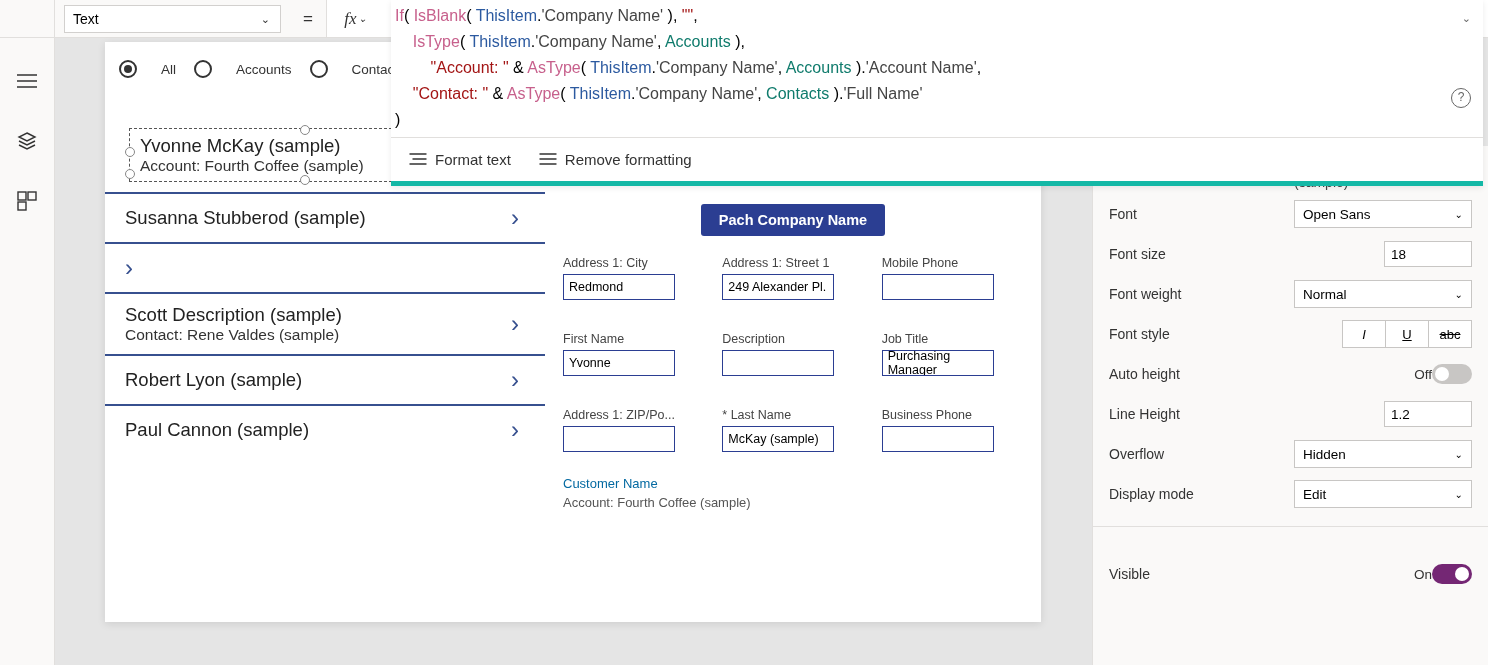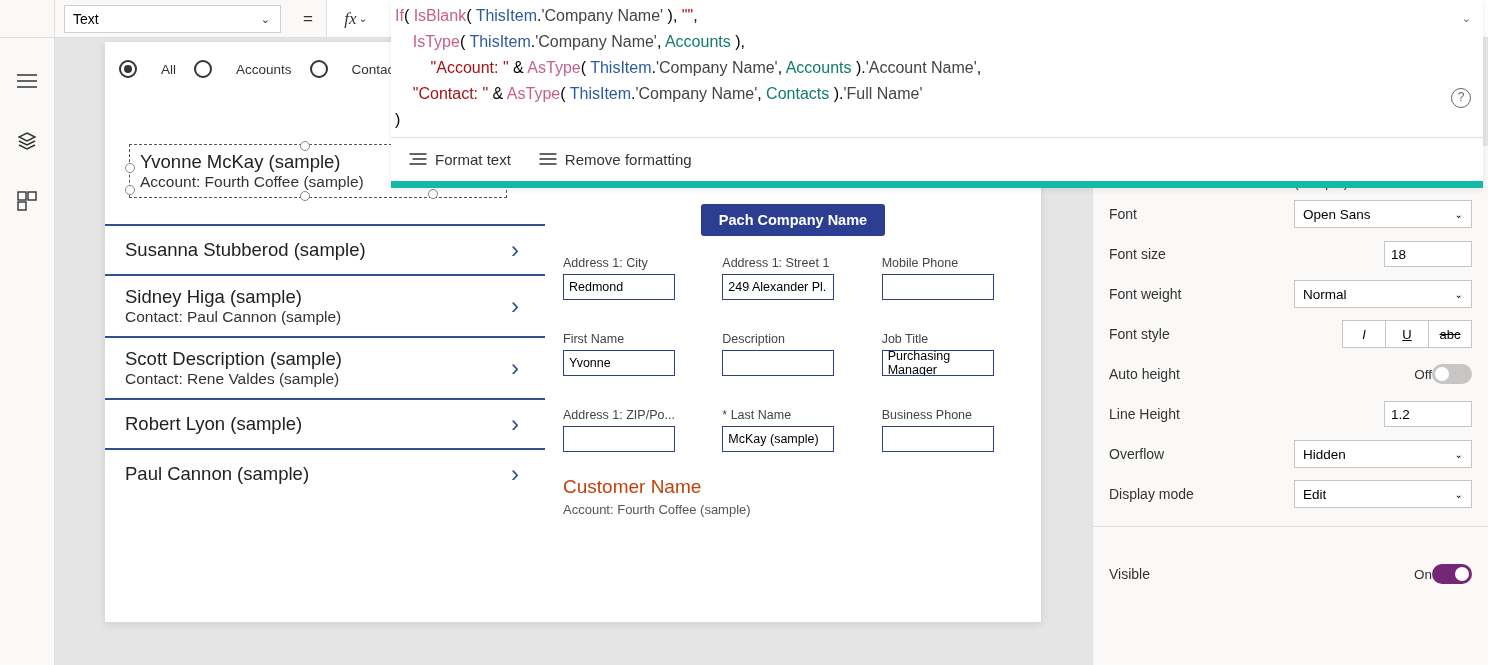--- a/index.html
+++ b/index.html
@@ -13,21 +13,21 @@
 .prop-dropdown .chev { position: absolute; right: 10px; font-size: 11px; color: #333; }
 .equals { width: 36px; display: flex; align-items: center; justify-content: center; font-size: 17px; color: #333; background: #faf9f8; }
 .fx-box { width: 58px; border-left: 1px solid #e1dfdd; display: flex; align-items: center; justify-content: center; font-style: italic; color: #333; gap: 2px; }
 .fx-box .chev { font-size: 10px; }
 .formula-area { flex: 1; background: #fff; font-family: Consolas, monospace; font-size: 16px; line-height: 1.62; position: relative; }
 .formula-inner { padding: 3px 20px 4px 4px; white-space: pre; }
 .formula-chev { position: absolute; right: 12px; top: 10px; font-size: 11px; color: #666; }
 .help-circle { position: absolute; right: 12px; top: 88px; width: 20px; height: 20px; border: 1.3px solid #666; border-radius: 50%; display: flex; align-items: center; justify-content: center; font-size: 12px; color: #666; }
 
 
-.formula-overlay { position: absolute; left: 391px; top: 0; right: 5px; background: #fff; z-index: 20; border-bottom: 7px solid #14b8a6; box-shadow: 0 2px 6px rgba(0,0,0,.08); }
+.formula-overlay { position: absolute; left: 391px; top: 0; right: 5px; background: #fff; z-index: 20; border-bottom: 5px solid #14b8a6; box-shadow: 0 2px 6px rgba(0,0,0,.08); }
 .formula-toolbar { height: 44px; border-top: 1px solid #e1dfdd; display: flex; align-items: center; gap: 28px; padding: 0 18px; color: #333; font-size: 15px; }
 .formula-toolbar .tbtn { display: flex; align-items: center; gap: 8px; cursor: pointer; }
 .formula-toolbar .ico { display: inline-block; }
 
 .tok-kw { color: #2c5aa0; }
 .tok-fn { color: #c7608c; }
 .tok-str { color: #a31515; }
 .tok-id { color: #0f7b6c; }
 .tok-prop { color: #444; }
 
@@ -50,38 +50,38 @@
 
 .main-split { display: flex; height: calc(100% - 110px); }
 .list-col { width: 440px; }
 .sep { height: 30px; }
 .list-item { border-top: 2px solid #37508f; padding: 10px 14px 10px 20px; display: flex; align-items: center; position: relative; }
 .list-item:first-child { border-top: none; }
 .li-text { flex: 1; }
 .li-title { font-size: 18.5px; color: #222; }
 .li-sub { font-size: 15.5px; color: #333; margin-top: 0; }
 .li-chev { font-size: 24px; color: #37508f; font-weight: 200; padding-right: 12px; }
-.selected-frame { border: 1.5px dashed #555; margin: 16px 4px; }
+.selected-frame { border: 1.5px dashed #555; margin: 0 4px; }
 .handle { width: 10px; height: 10px; background: #fff; border: 1px solid #888; border-radius: 50%; position: absolute; }
 
 
 .form-col { flex: 1; padding: 6px 18px 10px 18px; }
 .form-tabs { display: flex; gap: 18px; margin: 2px 0 12px 4px; font-size: 13.5px; }
 .combo { width: 402px; height: 30px; border: 2px solid #2b3e92; display: flex; align-items: center; padding: 0 8px; position: relative; font-size: 13.5px; }
 .combo-sel { background: #b5cfee; padding: 1px 2px; }
 .combo-btn { position: absolute; right: 0; top: 0; bottom: 0; width: 26px; background: #2b3e92; color: #fff; display: flex; align-items: center; justify-content: center; font-size: 12px; }
 .patch-btn { display: inline-block; margin: 18px auto 14px; background: #2b3e92; color: #fff; font-weight: 600; font-size: 14.5px; padding: 8px 18px; border-radius: 3px; }
 .center { text-align: center; }
 .form-grid { display: grid; grid-template-columns: 1fr 1fr 1fr; gap: 32px 18px; margin-top: 6px; }
 .fcell { }
 .flabel { font-size: 12.5px; color: #444; margin-bottom: 4px; }
 .finput { width: 112px; height: 26px; border: 1.6px solid #2b3e92; padding: 0 5px; font-size: 12.5px; display: flex; align-items: center; overflow: hidden; }
 .req::before { content: "* "; color: #444; margin-left: -10px; }
 .cust { margin-top: 24px; }
-.cust-label { font-size: 19px; color: #c2410c; }
+.cust-label { font-size: 13px; color: #0369a1; }
 .cust-val { font-size: 13px; color: #555; margin-top: 4px; }
 
 
 .props { position: absolute; right: 0; top: 146px; width: 396px; bottom: 0; background: #faf9f8; border-left: 1px solid #e1dfdd; z-index: 10; padding: 8px 16px 12px 16px; overflow: hidden; }
 .prow { display: flex; align-items: center; min-height: 40px; }
 .plabel { flex: 1; font-size: 14px; color: #333; }
 .pval-text { font-size: 14px; color: #444; width: 178px; text-align: left; }
 .pinput { width: 88px; height: 26px; border: 1px solid #c8c6c4; padding: 0 6px; font-size: 13.5px; display: flex; align-items: center; background: #fff; }
 .pselect { width: 178px; height: 28px; border: 1px solid #c8c6c4; padding: 11px 8px; display: flex; align-items: center; position: relative; background: #fff; font-size: 13.5px; }
 .pselect .chev { position: absolute; right: 8px; font-size: 10px; }
@@ -200,24 +200,20 @@
           <span class="li-chev">›</span>
         </div>
         <div class="list-item">
           <div class="li-text">
               <div class="li-title">Susanna Stubberod (sample)</div>
               <div class="li-sub"></div>
             </div>
           <span class="li-chev">›</span>
         </div>
         <div class="list-item">
-          <div class="li-text">
-              <div class="li-title">Sidney Higa (sample)</div>
-              <div class="li-sub">Contact: Paul Cannon (sample)</div>
-            </div>
           <span class="li-chev">›</span>
         </div>
         <div class="list-item">
           <div class="li-text">
               <div class="li-title">Scott Description (sample)</div>
               <div class="li-sub">Contact: Rene Valdes (sample)</div>
             </div>
           <span class="li-chev">›</span>
         </div>
         <div class="list-item">

